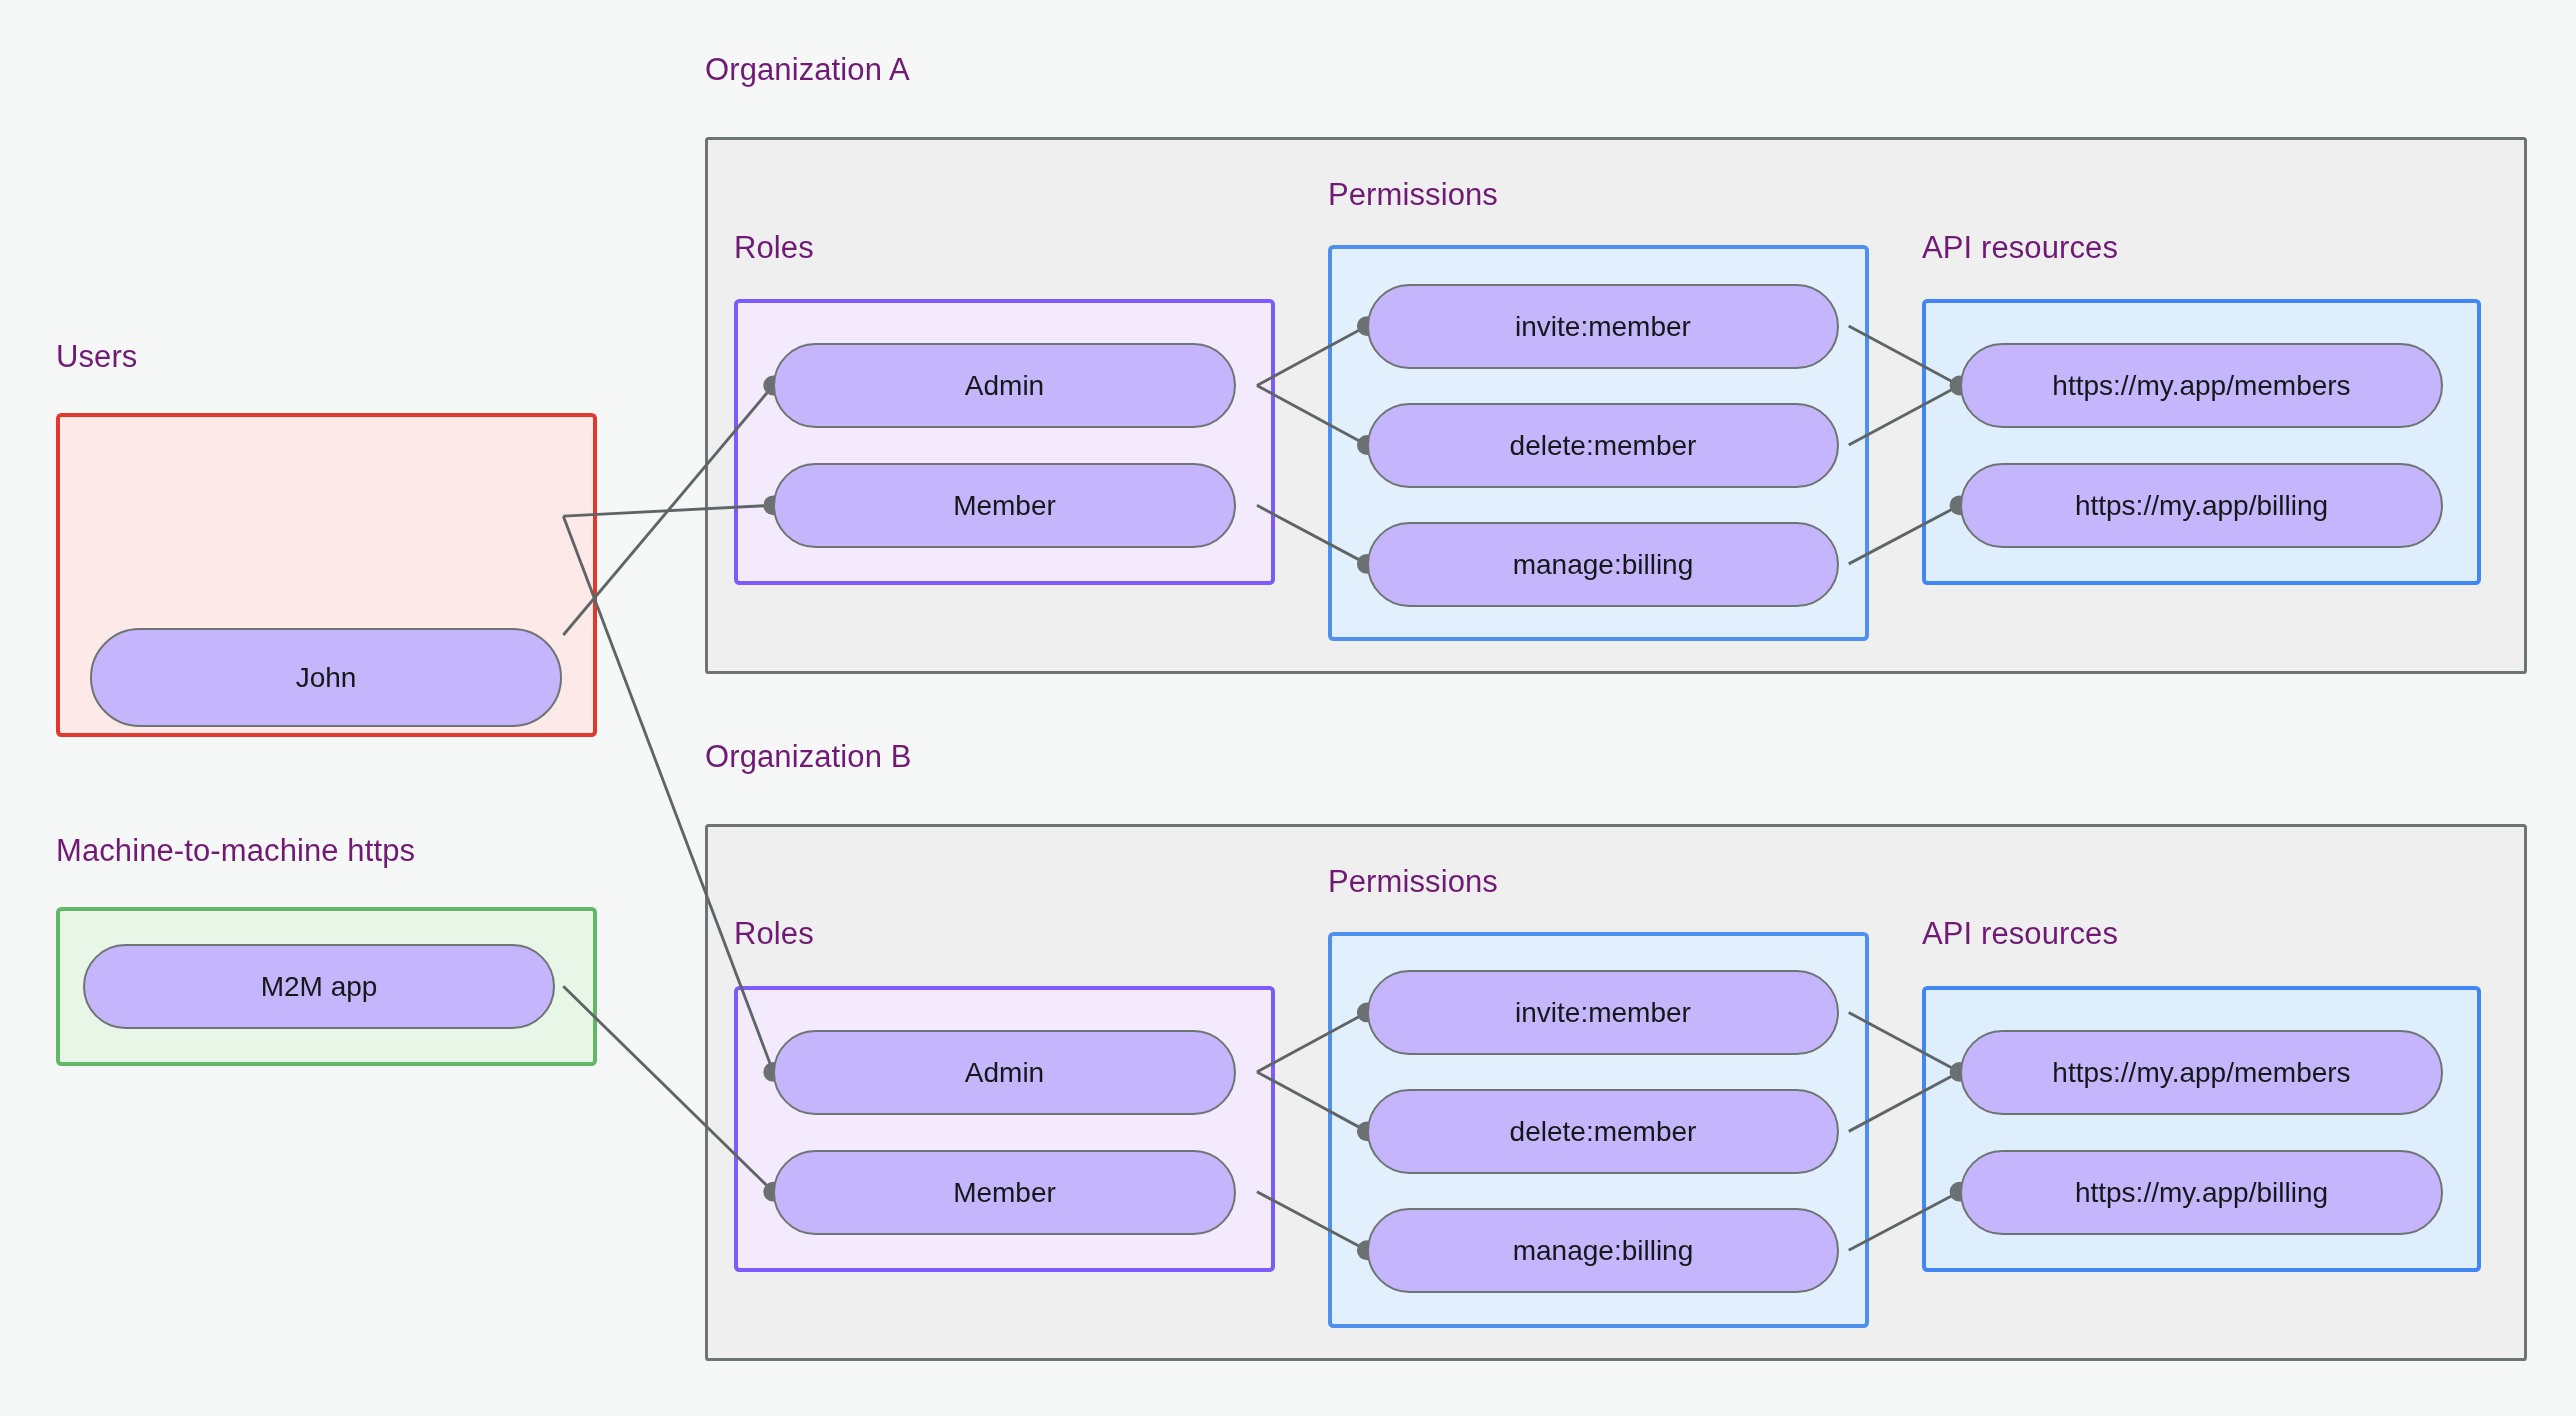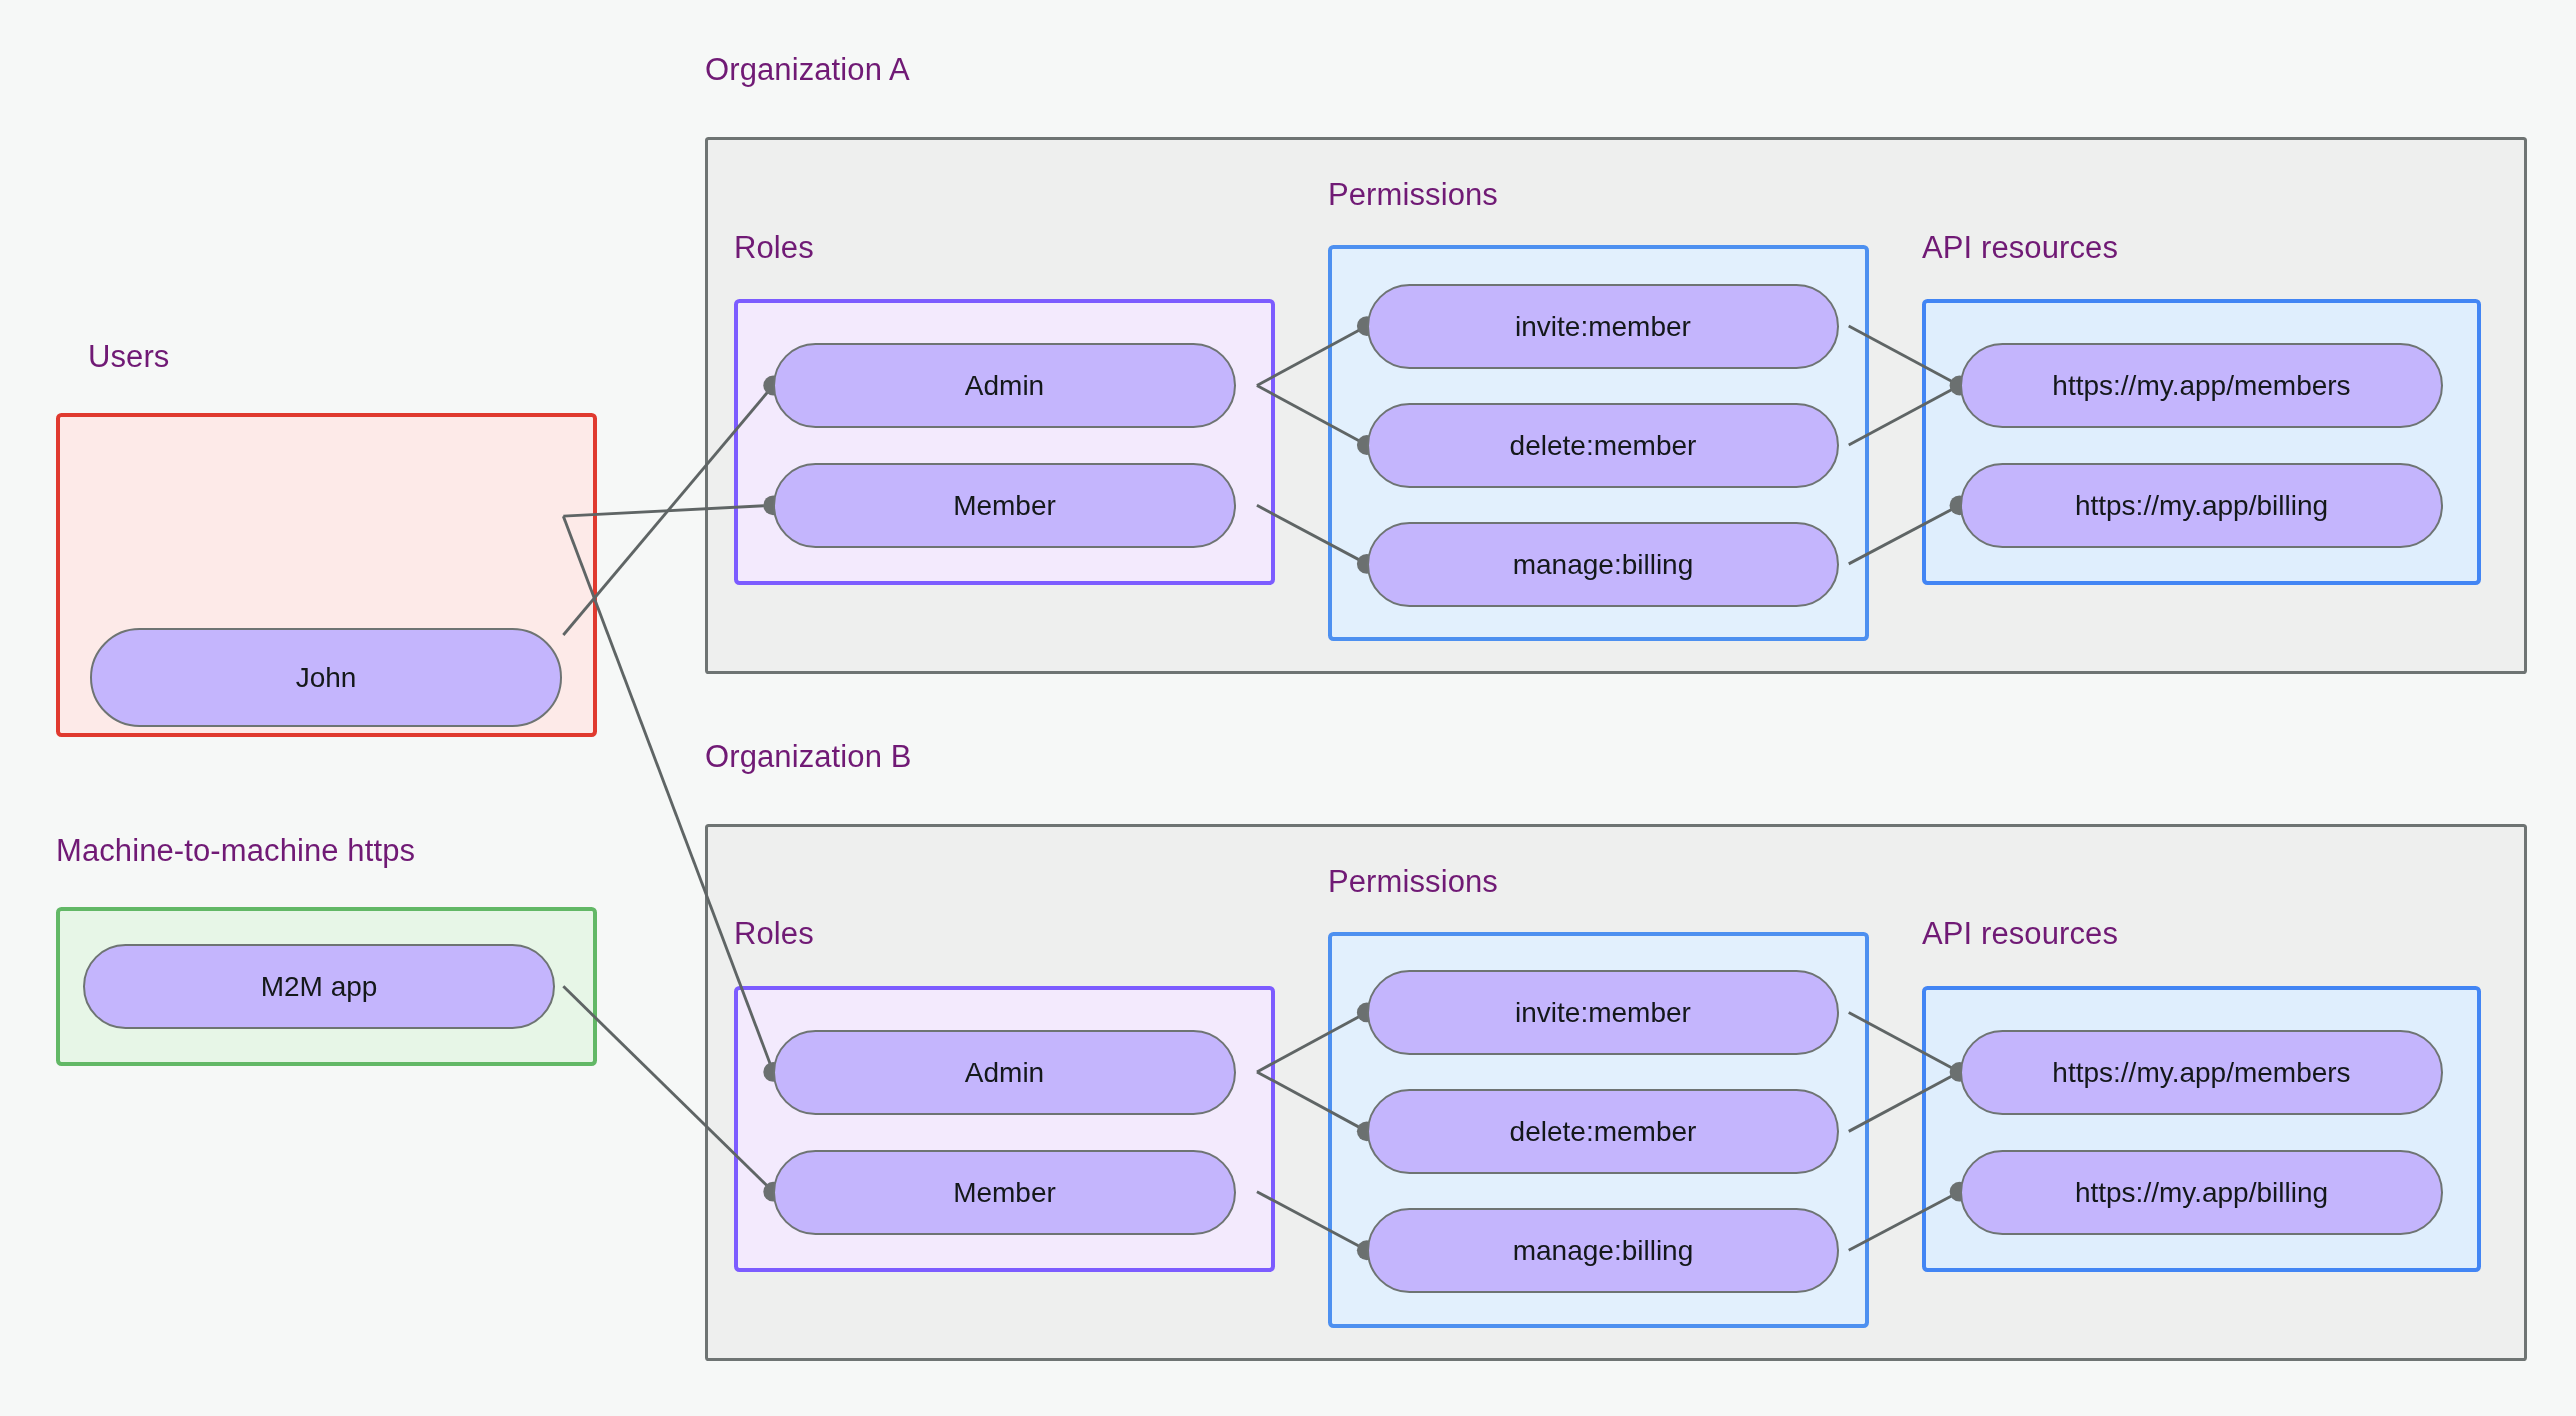--- a/index.html
+++ b/index.html
@@ -120,21 +120,21 @@
     <circle cx="1517" cy="626" r="11"></circle>
     <circle cx="2175" cy="428" r="11"></circle>
     <circle cx="2175" cy="561" r="11"></circle>
     <circle cx="1517" cy="1124" r="11"></circle>
     <circle cx="1517" cy="1256" r="11"></circle>
     <circle cx="1517" cy="1388" r="11"></circle>
     <circle cx="2175" cy="1190" r="11"></circle>
     <circle cx="2175" cy="1323" r="11"></circle>
   </svg>
 
-  <div class="grp-title" style="left:56px; top:339px;margin-left:32px;">Users</div>
+  <div class="grp-title" style="left:56px; top:339px;">Users</div>
 
   <div class="cat-box cat-users" style="left:56px; top:413px; width:541px; height:324px;"></div>
 
 
   <div class="pill" style="left:90px; top:628px; width:472px; height:99px;">John</div>
 
   <div class="grp-title" style="left:56px; top:833px;">Machine-to-machine https</div>
 
   <div class="cat-box cat-m2m" style="left:56px; top:907px; width:541px; height:159px;"></div>
 

